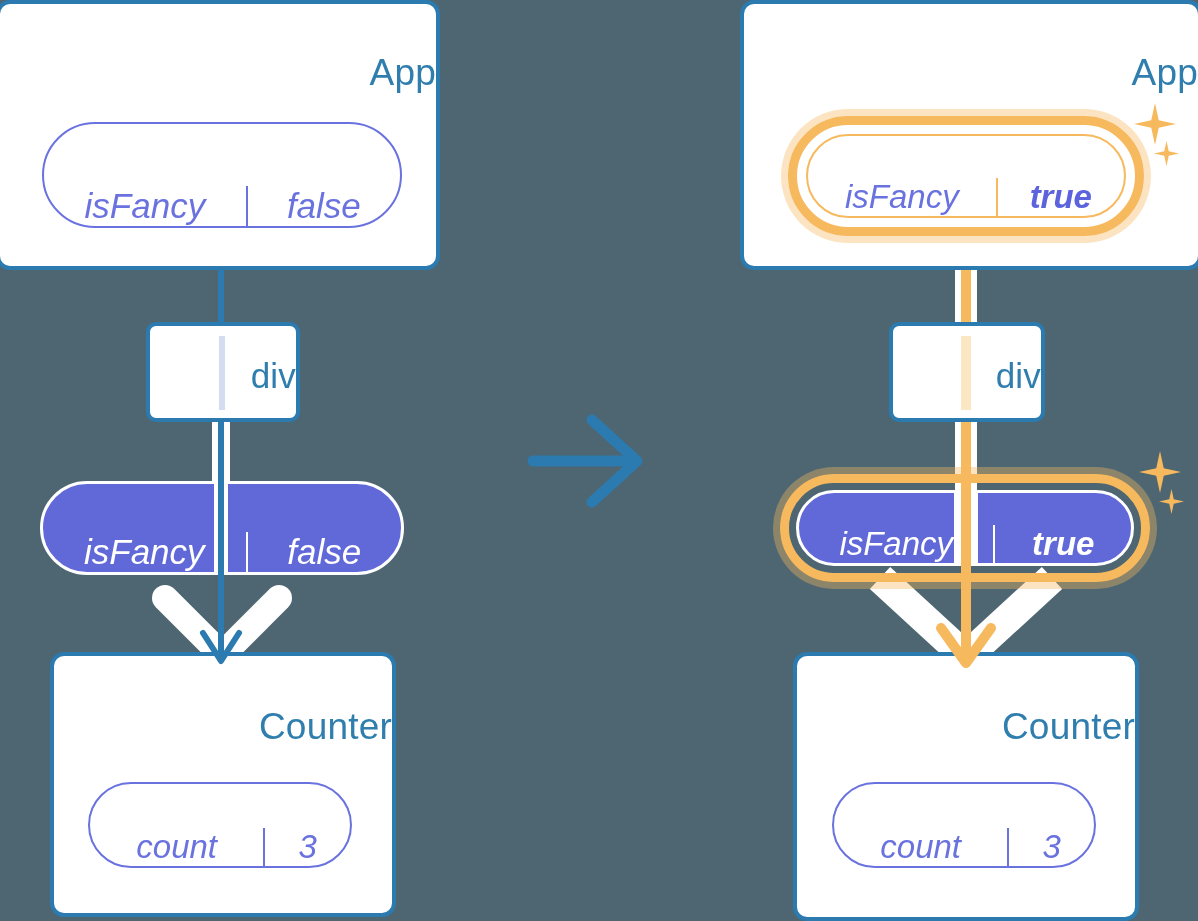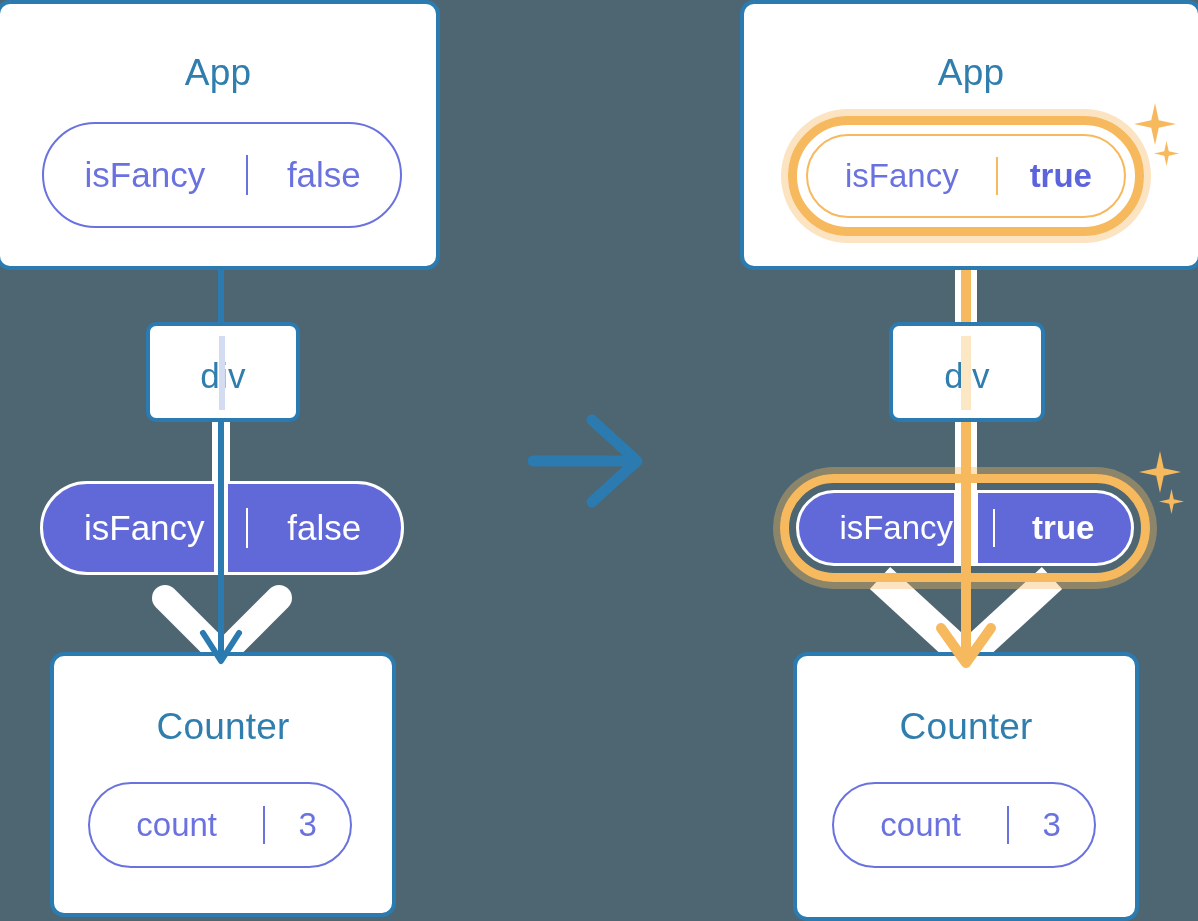--- a/index.html
+++ b/index.html
@@ -17,36 +17,37 @@
     position:absolute;
     background:#ffffff;
     border:4px solid #2b7bb0;
     border-radius:14px;
     box-sizing:border-box;
     z-index:6;
   }
   .box-title{
     position:absolute;
     left:0;right:0;
-    text-align:center;
+    text-align:right;
     color:#2f7eae;
     font-size:37px;
     letter-spacing:.2px;
     white-space:nowrap;
   }
 
   
   .pill{
     position:absolute;
     box-sizing:border-box;
     display:flex;
-    align-items:center;
+    align-items:flex-end;
     border-radius:999px;
     overflow:hidden;
     z-index:9;
+    font-style:italic;
   }
   .pill .cell{
     display:flex;align-items:center;justify-content:center;
     box-sizing:border-box;
     white-space:nowrap;
   }
 
   
   .pill.outline{
     border:2px solid #6a72e0;

